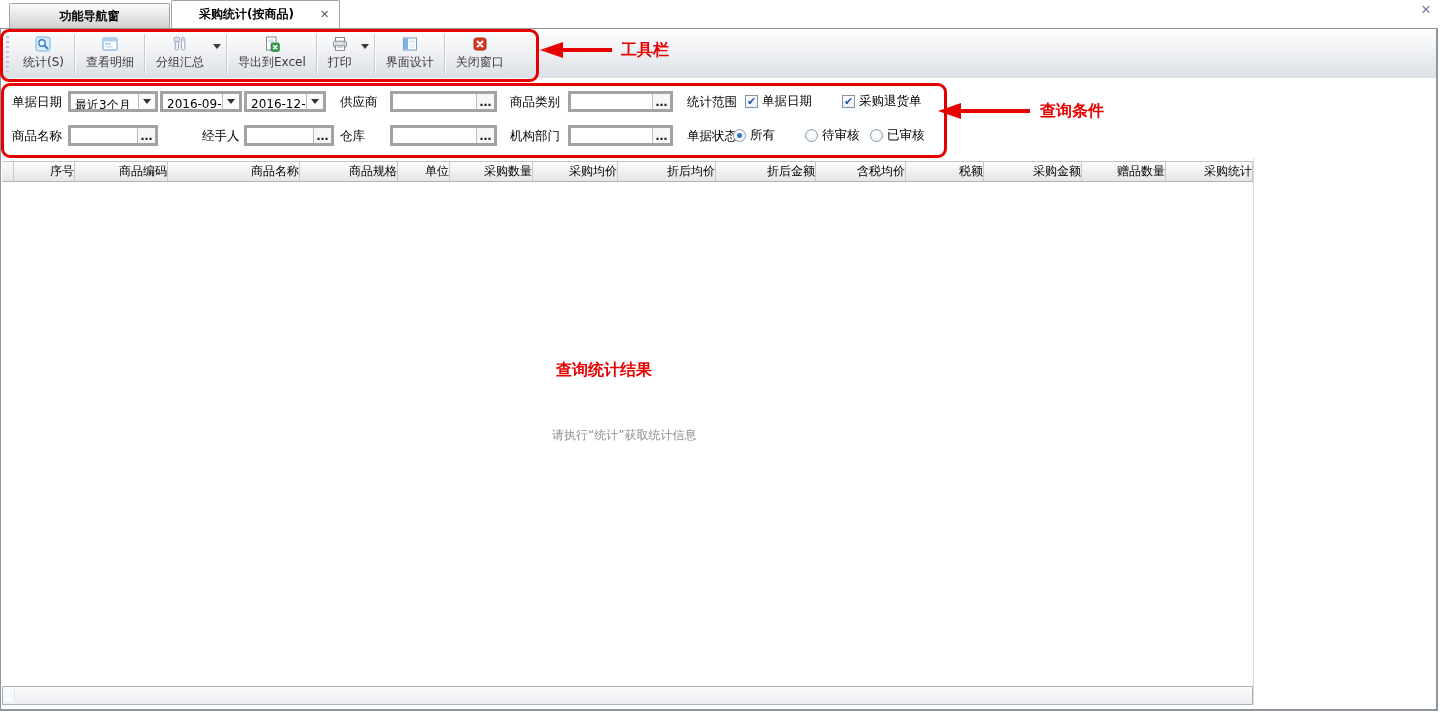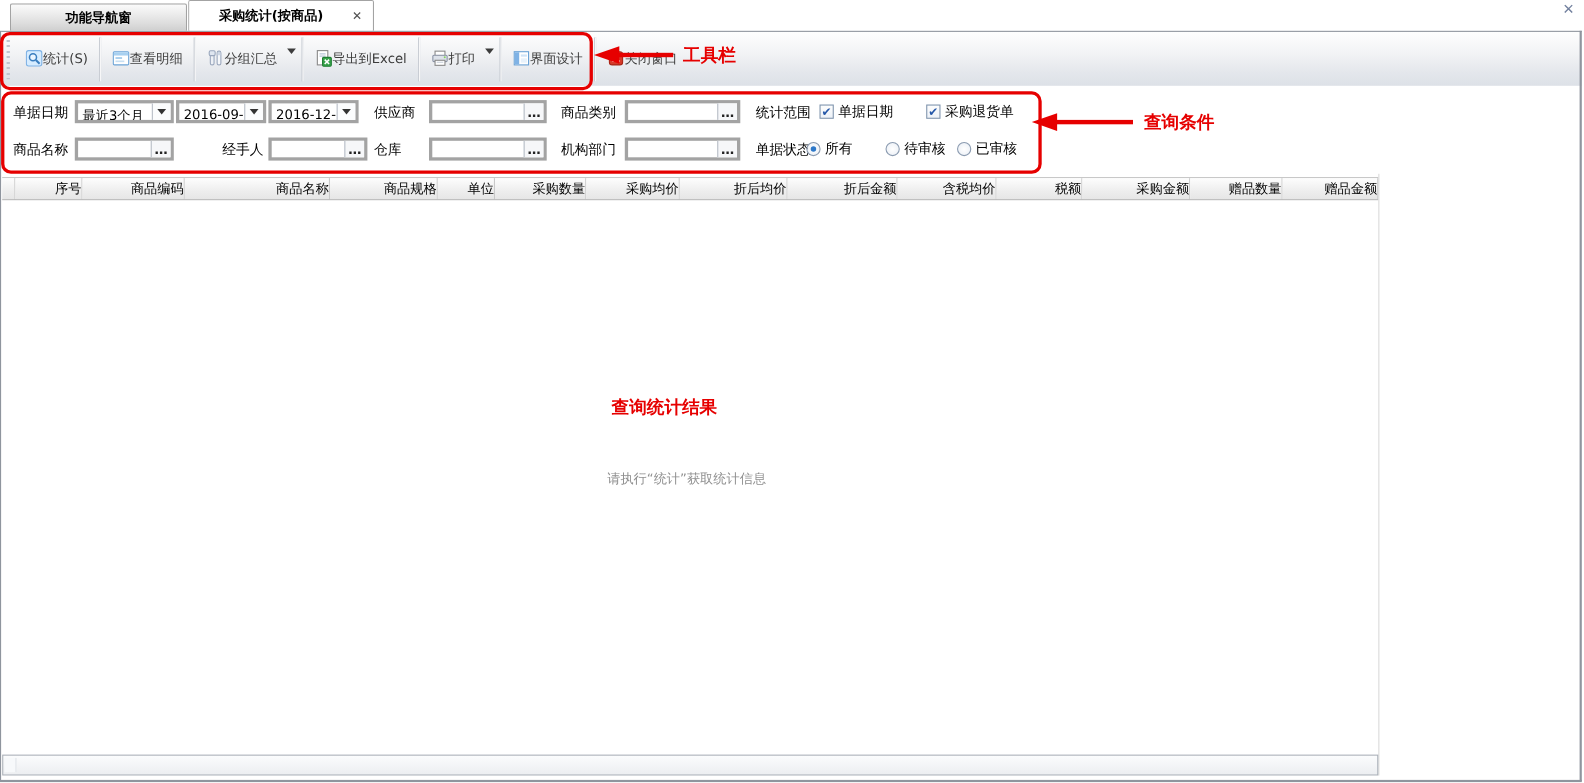--- a/index.html
+++ b/index.html
@@ -24,21 +24,21 @@
     border:1px solid #a3a3a3;border-bottom:none;border-radius:2px 2px 0 0;padding-right:18px;}
   .tab-close{position:absolute;right:8px;top:7px;width:13px;height:13px;line-height:13px;
     font-size:11px;color:#555;text-align:center;}
 
   
   .toolbar{left:1px;top:28px;width:1437px;height:50px;box-sizing:border-box;
     border-top:1px solid #8f959e;background:linear-gradient(#fefefe,#f2f3f5 40%,#e4e7ec 75%,#dde1e7);
     display:flex;align-items:center;padding-left:4px;}
   .grip{width:3px;height:36px;margin:0 5px 0 1px;
     background:repeating-linear-gradient(180deg,#c0c6cf 0 2px,transparent 2px 5px);}
-  .tb-btn{display:flex;align-items:center;justify-content:center;
+  .tb-btn{display:flex;flex-direction:column;align-items:center;justify-content:center;
     padding:14px 9px;height:44px;cursor:pointer;}
   .tb-icon{width:16px;height:16px;margin-bottom:2px;}
   .tb-label{font-size:12px;color:#3c3c3c;white-space:nowrap;}
   .tb-sep{width:1px;height:40px;background:#c9cdd4;border-right:1px solid #fcfcfc;margin:0 1px;}
   .dd-arrow{width:0;height:0;border-left:4px solid transparent;border-right:4px solid transparent;
     border-top:5px solid #3c3c3c;margin:0 4px 14px 0;cursor:pointer;}
 
   
   .q-label{position:absolute;font-size:12.5px;color:#000;line-height:15px;white-space:nowrap;}
   .lookup,.combo{position:absolute;height:21px;box-sizing:border-box;border:3px solid #a3a3a3;
@@ -269,21 +269,21 @@
     <div class="gh-cell" style="width:98px;">商品规格</div>
     <div class="gh-cell" style="width:52px;">单位</div>
     <div class="gh-cell" style="width:83px;">采购数量</div>
     <div class="gh-cell" style="width:85px;">采购均价</div>
     <div class="gh-cell" style="width:98px;">折后均价</div>
     <div class="gh-cell" style="width:100px;">折后金额</div>
     <div class="gh-cell" style="width:90px;">含税均价</div>
     <div class="gh-cell" style="width:78px;">税额</div>
     <div class="gh-cell" style="width:98px;">采购金额</div>
     <div class="gh-cell" style="width:84px;">赠品数量</div>
-    <div class="gh-cell" style="width:87px;">赠品金额</div>
+    <div class="gh-cell" style="width:87px;">采购统计</div>
   </div>
   <div class="abs grid-right-edge"></div>
 
   <div class="abs grid-hint">请执行“统计”获取统计信息</div>
 
   <div class="abs bottombar">
     <div class="bottombar-chip"></div>
   </div>
 
   <div class="abs win-border-right"></div>

